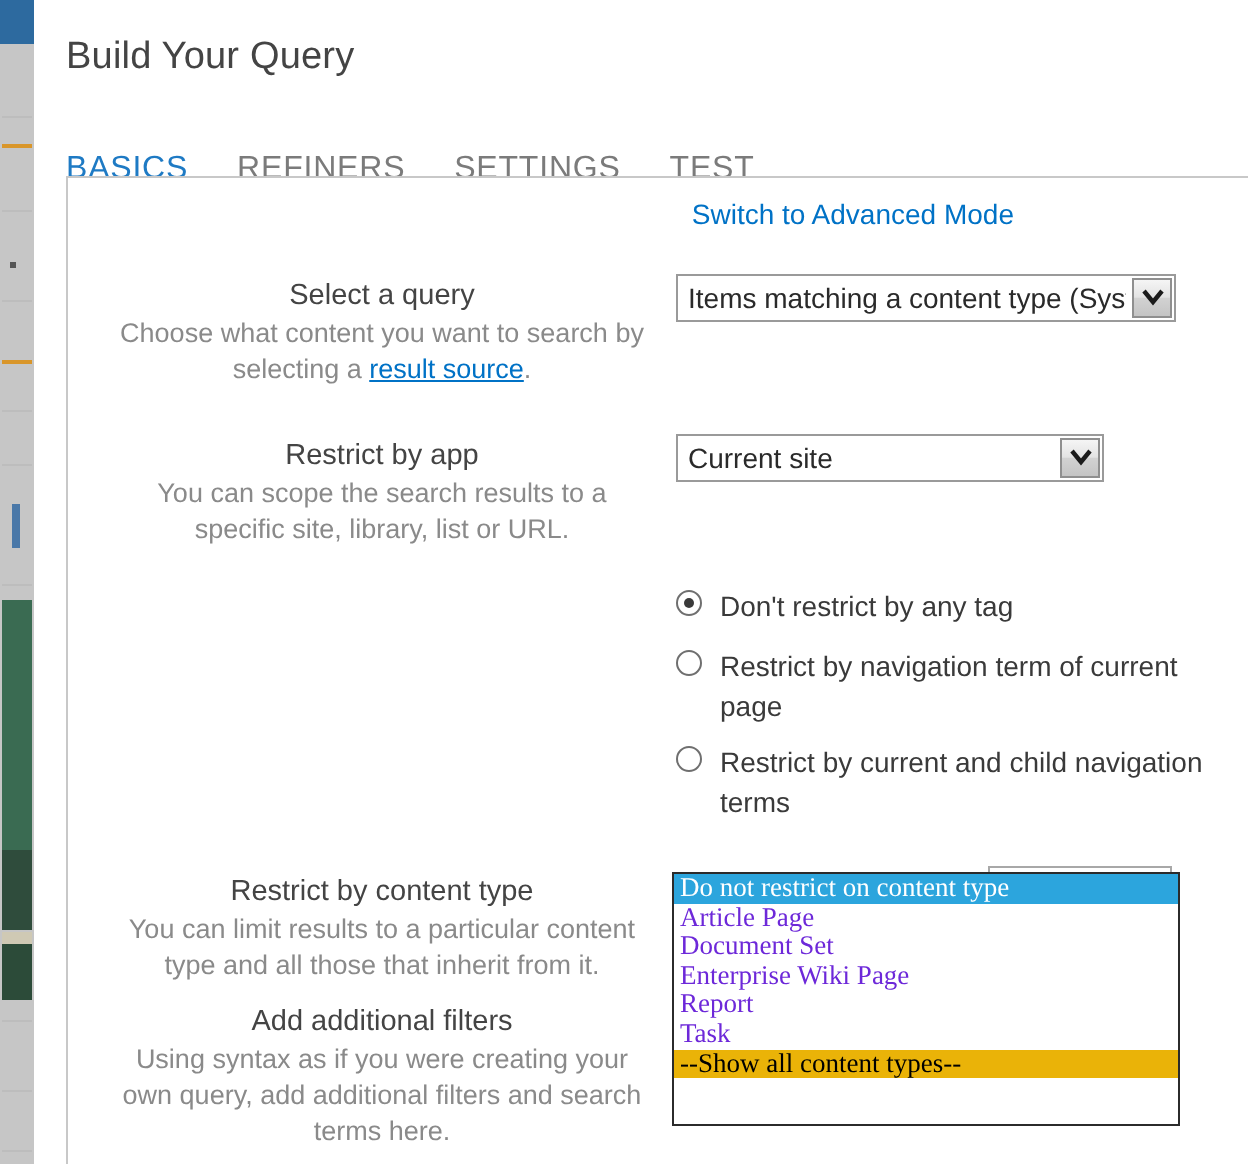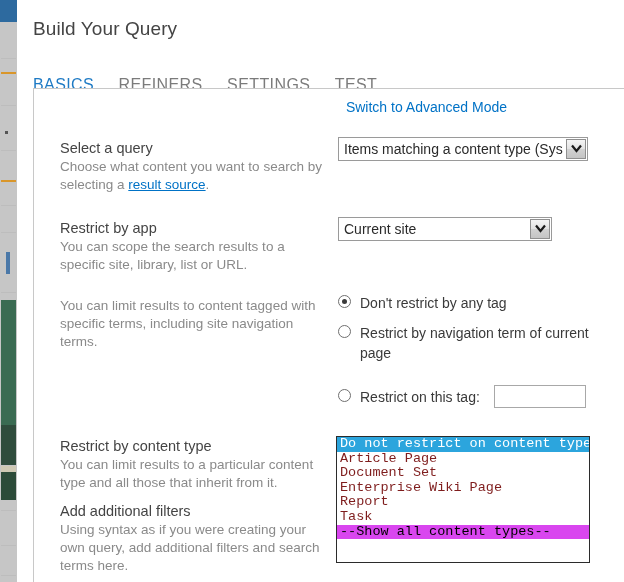--- a/index.html
+++ b/index.html
@@ -91,20 +91,21 @@
     cursor: pointer;
     white-space: nowrap;
   }
 
   
   .row { position: absolute; left: 0; width: 100%; }
   .labelcol {
     position: absolute;
     left: 26px;
     width: 262px;
+    text-align: center;
   }
   .lab-title {
     font-size: 14.5px;
     color: #444444;
     line-height: 19px;
     white-space: nowrap;
   }
   .lab-desc {
     font-size: 13.5px;
     color: #8a8a8a;
@@ -187,36 +188,36 @@
   }
   .tag-line { position: relative; }
 
   
   .winlist {
     position: absolute;
     border: 1px solid #2b2b2b;
     background: #ffffff;
     box-sizing: border-box;
     overflow: hidden;
-    font-family: Liberation Mono, monospace;
+    font-family: Liberation Serif, serif;
   }
   .winlist .opt {
     font-size: 13.5px;
     line-height: 14.6px;
-    color: #7f1d1d;
+    color: #6d28d9;
     padding: 0 0 0 3px;
     white-space: nowrap;
     cursor: default;
   }
   .winlist .opt.selected {
     background: #2ca5dd;
     color: #ffffff;
   }
   .winlist .opt.grayed {
-    background: #d946ef;
+    background: #eab308;
     color: #000000;
   }
 </style>
 </head>
 <body>
 
 <div id="backdrop">
   <div class="bd-band bd-blue"></div>
   <div class="bd-band bd-rule" style="top:58px"></div>
   <div class="bd-band bd-orange" style="top:72px"></div>
@@ -281,34 +282,37 @@
             <svg width="11" height="9" viewBox="0 0 11 9">
                 <path d="M1 1.5 L5.5 7 L10 1.5" fill="none" stroke="#1b1b1b" stroke-width="2.2"></path>
               </svg>
           </span>
         </div>
       </div>
     </div>
 
     <div class="row" style="top:208px">
       <div class="labelcol">
-        <div class="lab-desc">You can limit results to content tagged with specific terms, including site navigation terms.</div>
       </div>
       <div class="fieldcol" style="top:-4px; width:268px">
 
         <div class="radio-line">
           <span class="rdot checked"></span>
           <span class="rtext">Don't restrict by any tag</span>
         </div>
 
         <div class="radio-line">
           <span class="rdot"></span>
           <span class="rtext">Restrict by navigation term of current page</span>
         </div>
 
+        <div class="radio-line">
+          <span class="rdot"></span>
+          <span class="rtext" style="padding-left:22px; text-indent:0;">Restrict by current and child navigation terms</span>
+        </div>
 
         <div class="radio-line tag-line" style="margin-top:24px">
           <span class="rdot"></span>
           <span class="rtext">Restrict on this tag:</span>
           <input class="tagbox" type="text" value="" style="">
         </div>
 
       </div>
     </div>
 

